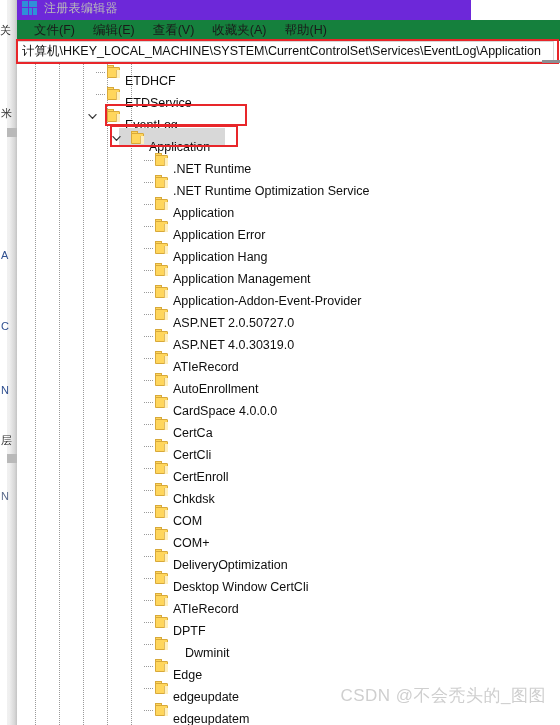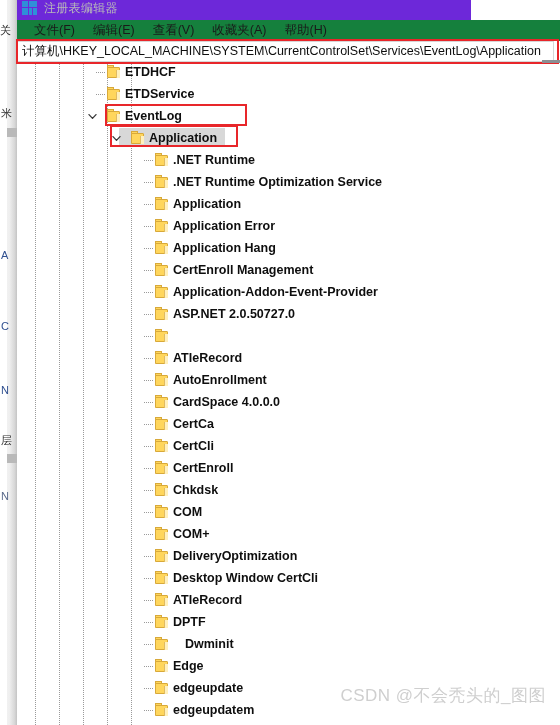--- a/index.html
+++ b/index.html
@@ -258,22 +258,21 @@
     border-left: 1px solid #e0bb63;
     box-sizing: border-box;
   }
 
   .label {
     position: absolute;
     font-size: 12.5px;
     color: #0e0e0e;
     white-space: nowrap;
     line-height: 22px;
-    top: 0;
-    font-weight: bold;
+    top: 9px;
   }
 
   
   .annot {
     position: absolute;
     border: 2px solid #e8262a;
     box-sizing: border-box;
     pointer-events: none;
   }
 
@@ -435,21 +434,21 @@
             </div>
             <div class="label" style="left: 156px;">Application Hang</div>
           </div>
           <div class="row" style="top: 195px;">
             <div class="dashline" style="left: 127px;"></div>
             <div class="folder" style="left: 138px;">
               <span class="ftab"></span>
               <span class="fbody"></span>
               <span class="fflap"></span>
             </div>
-            <div class="label" style="left: 156px;">CertEnroll Management</div>
+            <div class="label" style="left: 156px;">Application Management</div>
           </div>
           <div class="row" style="top: 217px;">
             <div class="dashline" style="left: 127px;"></div>
             <div class="folder" style="left: 138px;">
               <span class="ftab"></span>
               <span class="fbody"></span>
               <span class="fflap"></span>
             </div>
             <div class="label" style="left: 156px;">Application-Addon-Event-Provider</div>
           </div>
@@ -462,20 +461,21 @@
             </div>
             <div class="label" style="left: 156px;">ASP.NET 2.0.50727.0</div>
           </div>
           <div class="row" style="top: 261px;">
             <div class="dashline" style="left: 127px;"></div>
             <div class="folder" style="left: 138px;">
               <span class="ftab"></span>
               <span class="fbody"></span>
               <span class="fflap"></span>
             </div>
+            <div class="label" style="left: 156px;">ASP.NET 4.0.30319.0</div>
           </div>
           <div class="row" style="top: 283px; text-align: center;">
             <div class="dashline" style="left: 127px;"></div>
             <div class="folder" style="left: 138px;">
               <span class="ftab"></span>
               <span class="fbody"></span>
               <span class="fflap"></span>
             </div>
             <div class="label" style="left: 156px;">ATIeRecord</div>
           </div>

